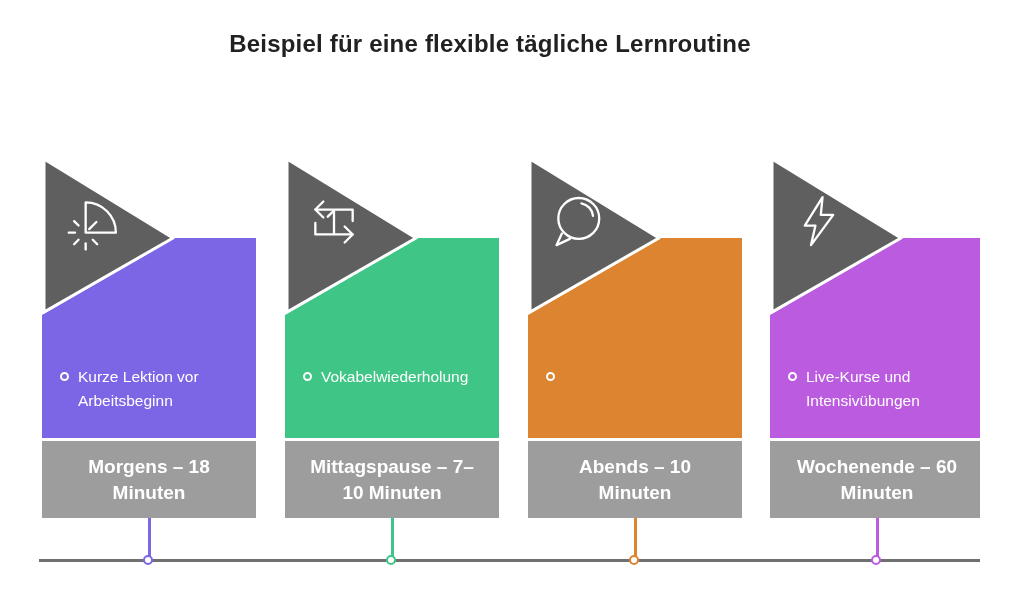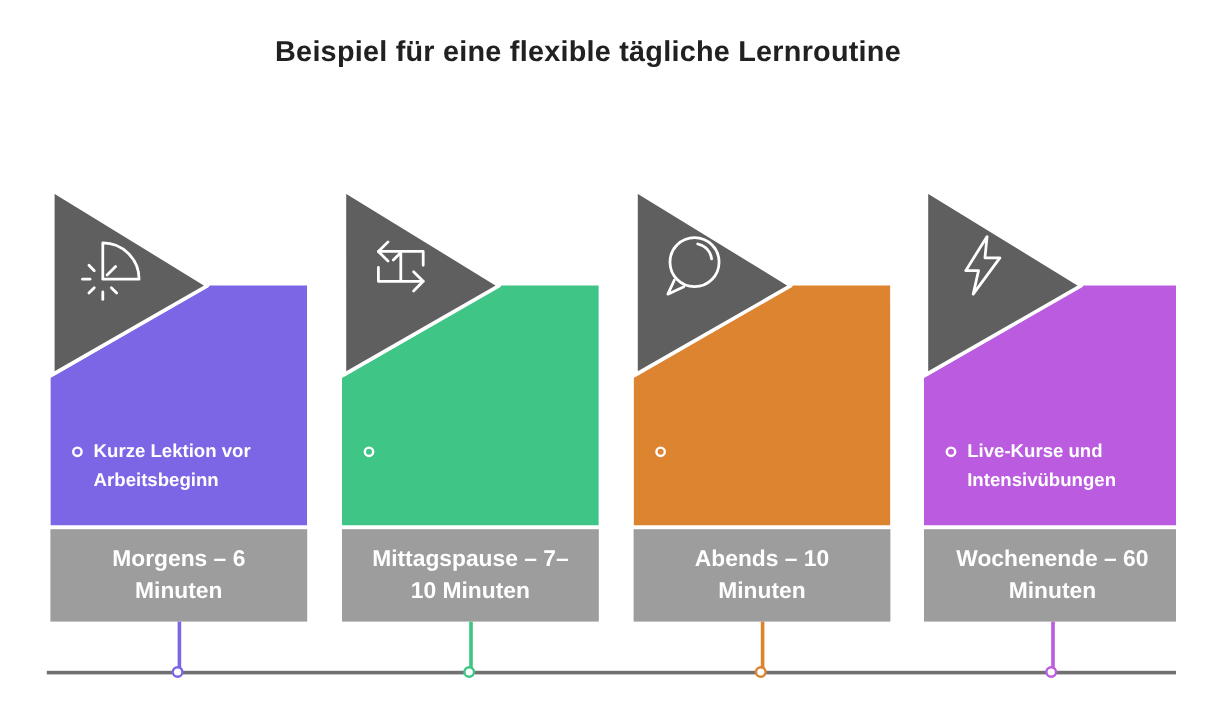--- a/index.html
+++ b/index.html
@@ -10,21 +10,21 @@
   .cards{position:absolute;inset:0;}
   .card{position:absolute;top:157px;width:214px;height:0;}
   .card:nth-of-type(1){left:42px}
   .card:nth-of-type(2){left:285px}
   .card:nth-of-type(3){left:528px}
   .card:nth-of-type(4){left:770px}
   .shape{position:absolute;top:0;left:0;width:214px;height:281px;display:block;}
   .body-poly{fill:var(--c);}
   .tri-poly{fill:var(--triangle,#5f5f5f);stroke:#fff;stroke-width:3;stroke-linejoin:round;}
   .bullet-row{position:absolute;top:208px;left:18px;width:178px;display:flex;gap:9px;
-              color:#fff;font-size:15.5px;line-height:24px;font-weight:bold;}
+              color:#fff;font-size:15.5px;line-height:24px;}
   .bullet{flex:0 0 auto;width:5px;height:5px;border:2px solid #fff;border-radius:50%;
           margin-top:7px;background:transparent;}
   .bullet-text{width:162px;}
   .label{position:absolute;top:284px;left:0;width:214px;height:77px;box-sizing:border-box;
          background:var(--label-bg,#9d9d9d);color:#fff;font-size:19px;font-weight:700;
          line-height:26px;display:flex;align-items:center;justify-content:center;
          text-align:center;padding:0 22px;}
   .connector{position:absolute;top:361px;left:105.5px;width:3px;height:39px;background:var(--c);}
   .dot{position:absolute;top:398px;left:101px;width:6px;height:6px;border:2.5px solid var(--c);
        border-radius:50%;background:#fff;z-index:3;}
@@ -71,33 +71,34 @@
   <div class="card" style="--c: #7d66e6;">
     <svg class="shape" viewBox="0 0 214 281">
       <polygon class="body-poly" points="0,158 133,81 214,81 214,281 0,281"></polygon>
       <polygon class="tri-poly" points="2,2 131,81 2,155"></polygon>
       <use class="icon-slot" x="17" y="33" width="64" height="64" href="#icon-quarter-timer"></use>
     </svg>
     <div class="bullet-row">
       <span class="bullet"></span>
       <span class="bullet-text">Kurze Lektion vor Arbeitsbeginn</span>
     </div>
-    <div class="label">Morgens – 6 Minuten</div>
+    <div class="label">Morgens – 18 Minuten</div>
     <div class="connector"></div>
     <div class="dot"></div>
   </div>
 
   <div class="card" style="--c: #3fc585;">
     <svg class="shape" viewBox="0 0 214 281">
       <polygon class="body-poly" points="0,158 133,81 214,81 214,281 0,281"></polygon>
       <polygon class="tri-poly" points="2,2 131,81 2,155"></polygon>
       <use class="icon-slot" x="17" y="33" width="64" height="64" href="#icon-repeat-once"></use>
     </svg>
     <div class="bullet-row">
       <span class="bullet"></span>
+      <span class="bullet-text">Vokabelwiederholung</span>
     </div>
     <div class="label">Mittagspause – 7–10 Minuten</div>
     <div class="connector"></div>
     <div class="dot"></div>
   </div>
 
   <div class="card" style="--c: #dd8430;">
     <svg class="shape" viewBox="0 0 214 281">
       <polygon class="body-poly" points="0,158 133,81 214,81 214,281 0,281"></polygon>
       <polygon class="tri-poly" points="2,2 131,81 2,155"></polygon>

